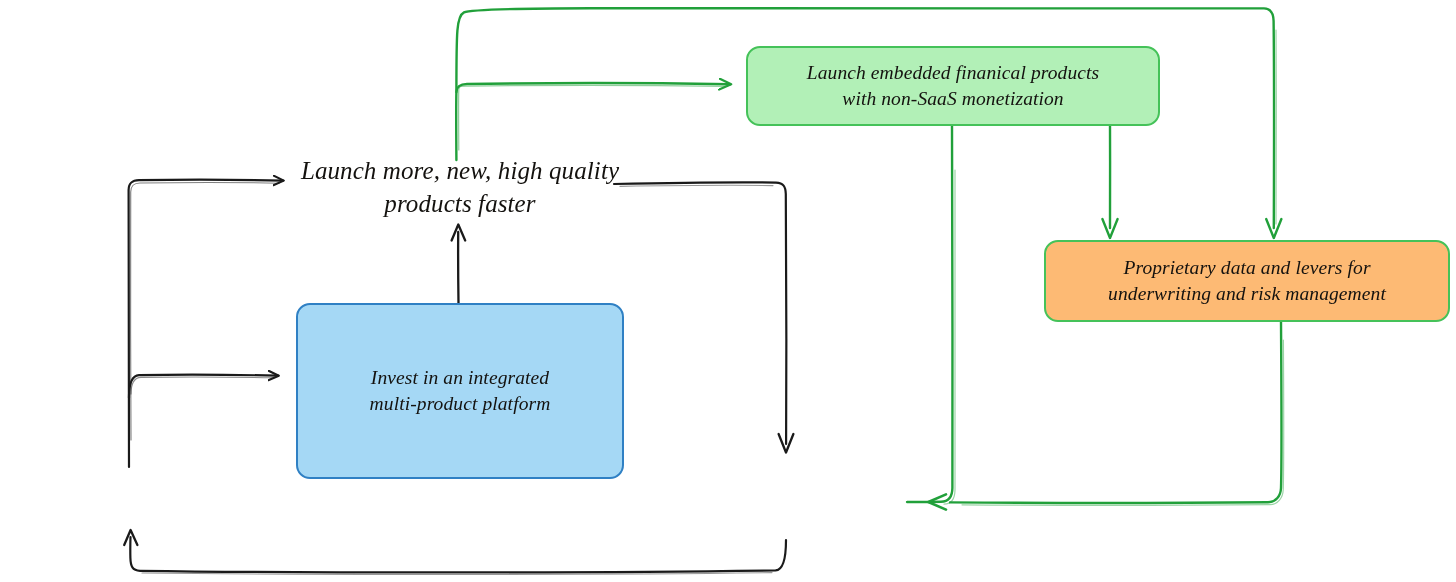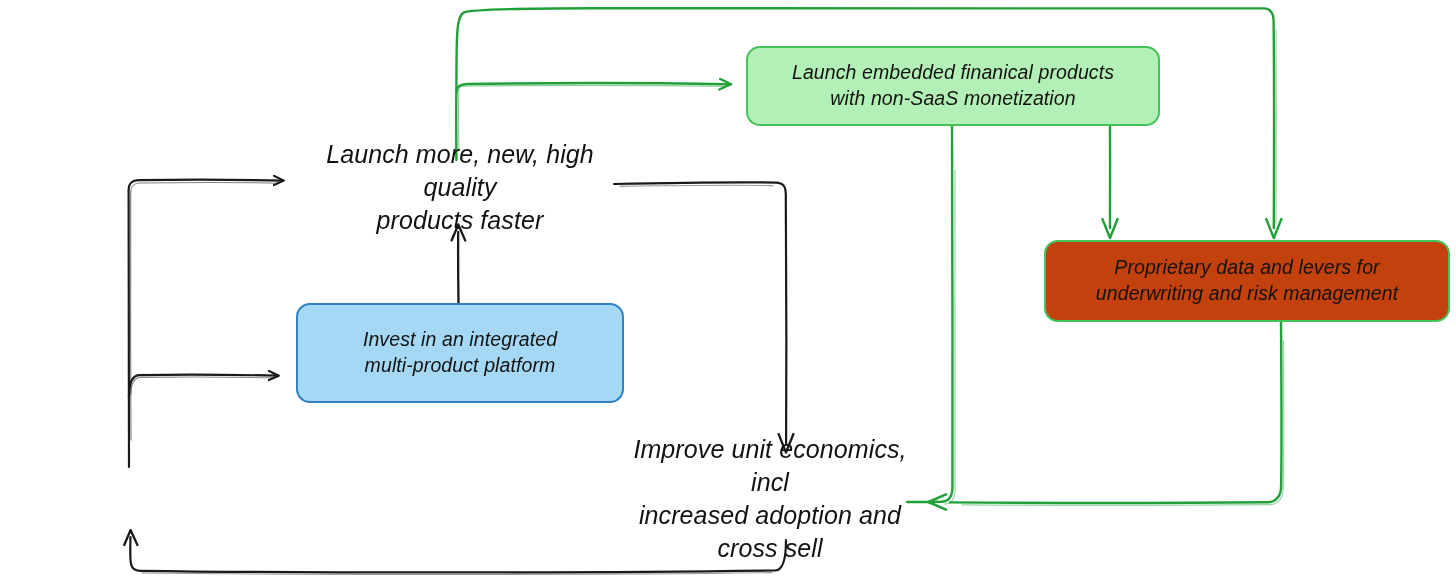--- a/index.html
+++ b/index.html
@@ -48,21 +48,21 @@
     font-size: 19.5px;
     letter-spacing: 0.1px;
   }
   
   .text-node .node-label {
     font-size: 25px;
     letter-spacing: 0.1px;
     color: #14120f;
   }
   .handwritten {
-    font-family: Liberation Sans, sans-serif;
+    font-family: Liberation Serif, serif;
     font-style: italic;
     font-weight: 400;
     justify-content: center;
   }
 </style>
 </head>
 <body>
 
 <div id="canvas">
 
@@ -156,38 +156,33 @@
                C1150,505.8 1040,505.4 962,504.8" fill="none" stroke="#21a03a" stroke-width="1.2" stroke-linecap="round" opacity="0.45"></path>
     </g>
 
   </svg>
 
   <div class="node text-node handwritten" style="left:294px; top:160px; width:332px; height:54px;">
     <span class="node-label">Launch more, new, high quality
 products faster</span>
   </div>
 
-  <div class="node box handwritten" style="left:296px; top:303px; width:328px; height:100px;
+  <div class="node box handwritten" style="left:296px; top:303px; width:328px; height:176px;
               background:#a5d8f5; border-color:#2f80c4; color:#14120f;">
     <span class="node-label">Invest in an integrated
 multi-product platform</span>
   </div>
 
-  <div class="node text-node handwritten" style="left:620px; top:458px; width:300px; height:82px;">
-    <span class="node-label">Improve unit economics, incl
-increased adoption and
-cross sell</span>
-  </div>
 
 
   <div class="node box handwritten" style="left:746px; top:46px; width:414px; height:80px;
               background:#b2f0b7; border-color:#45c259; color:#14120f;">
     <span class="node-label">Launch embedded finanical products
 with non-SaaS monetization</span>
   </div>
 
   <div class="node box handwritten" style="left:1044px; top:240px; width:406px; height:82px;
-              background:#c2410c; border-color:#45c259; color:#14120f;">
+              background:#fdba74; border-color:#45c259; color:#14120f;">
     <span class="node-label">Proprietary data and levers for
 underwriting and risk management</span>
   </div>
 
 </div>
 
 </body></html>

